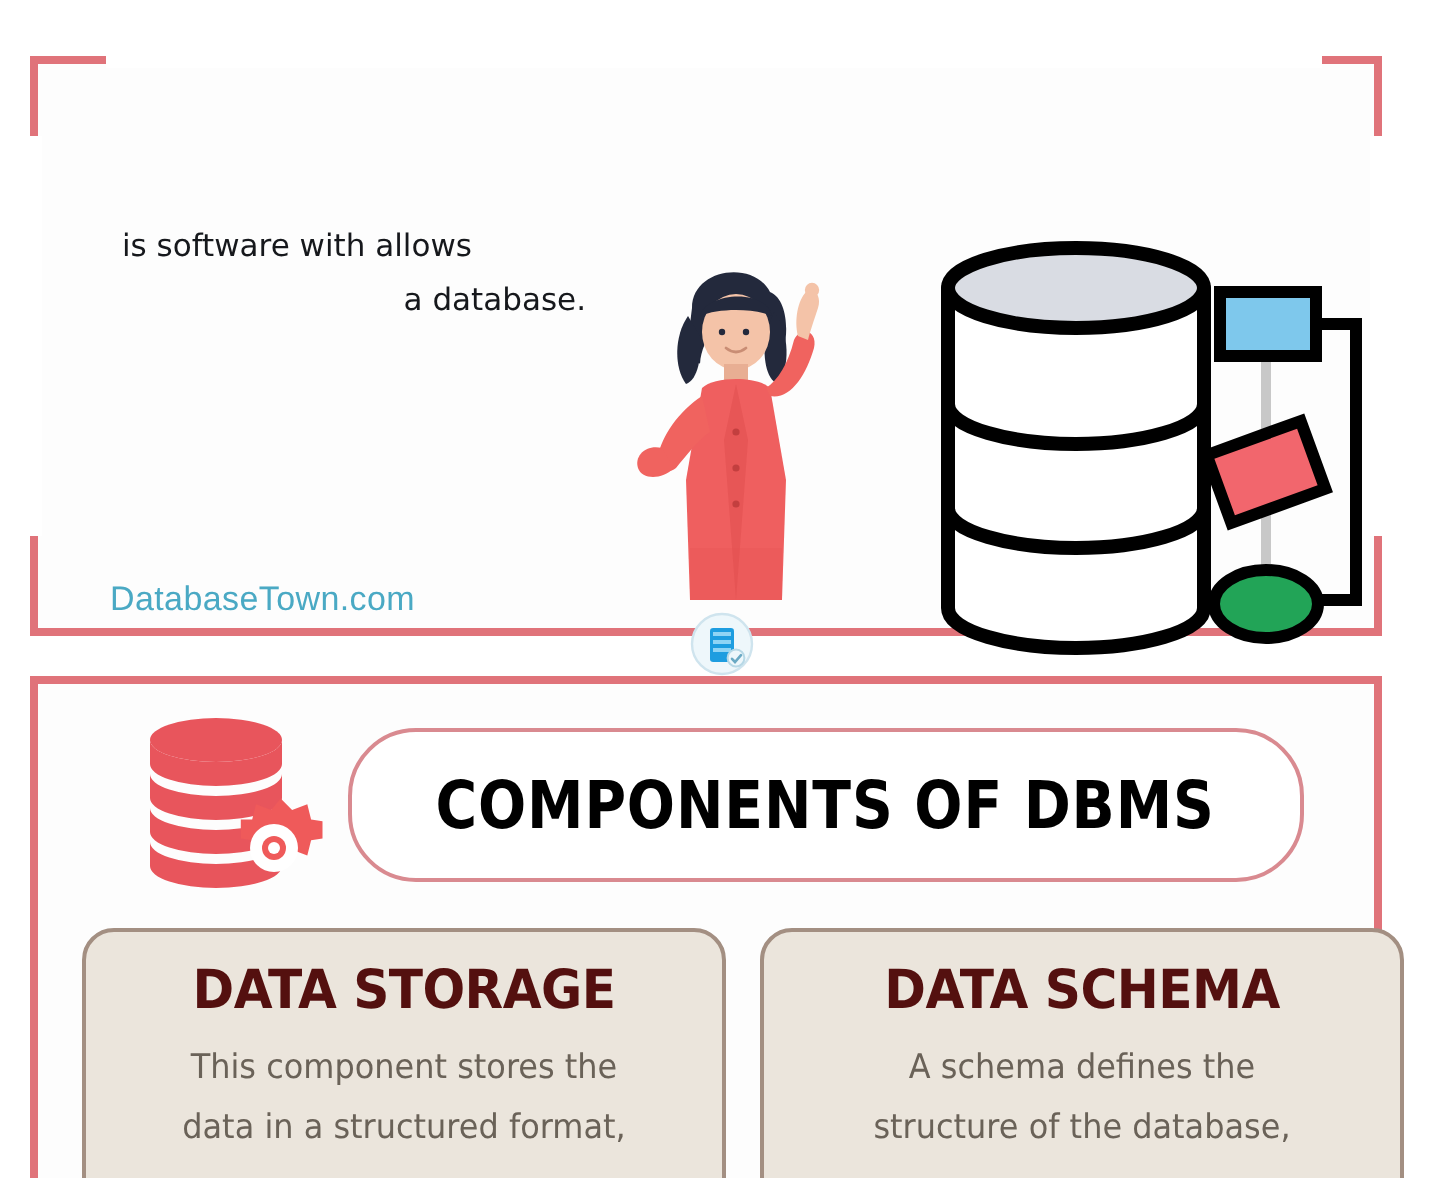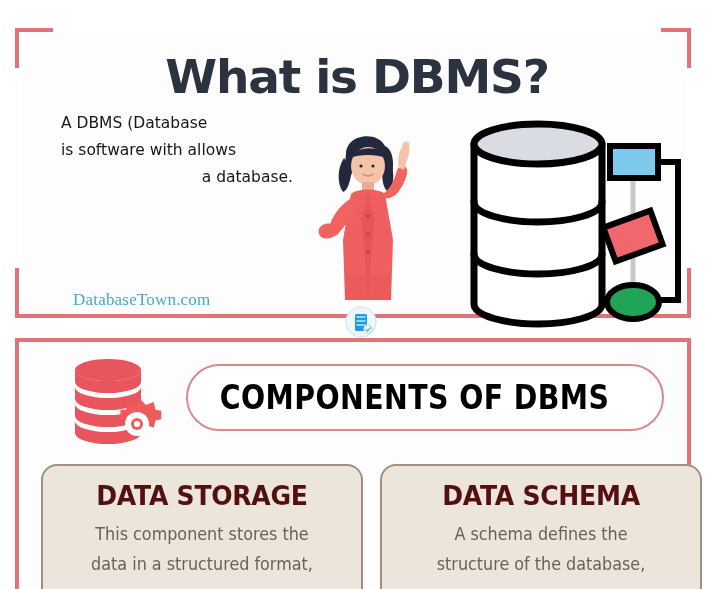--- a/index.html
+++ b/index.html
@@ -57,23 +57,23 @@
     font-size: 15.5px;
     line-height: 27px;
     color: #16181c;
     text-align: justify;
     z-index: 5;
   }
   #intro-text .lastline { text-align: right; }
 
   #site-link {
     position: absolute;
-    left: 54px;
+    left: 36px;
     top: 258px;
-    font-family: Liberation Serif, serif;
+    font-family: Liberation Sans, sans-serif;
     font-size: 17px;
     color: #4aa9c4;
     letter-spacing: 0.2px;
     z-index: 5;
   }
 
   
   #woman {
     position: absolute;
     left: 296px;
@@ -119,30 +119,31 @@
     position: absolute;
     left: 45px;
     top: 16px;
     width: 110px;
     height: 100px;
     z-index: 4;
   }
 
   #components-banner {
     position: absolute;
-    left: 167px;
+    left: 155px;
     top: 22px;
     width: 478px;
-    height: 67px;
+    height: 77px;
     border: 2.5px solid #d98a90;
     border-radius: 34px;
     background: #ffffff;
     box-sizing: border-box;
     display: flex;
     align-items: center;
+    justify-content: center;
     z-index: 4;
   }
   #components-banner span {
     font-family: "DejaVu Sans", sans-serif;
     font-weight: bold;
     font-size: 33px;
     color: #000000;
     letter-spacing: 0.5px;
     transform: scaleX(0.86);
     white-space: nowrap;
@@ -185,24 +186,22 @@
 </style>
 </head>
 <body>
 
 <div id="top-panel">
 
   <div class="frame-mask" style="left:-4px; top:36px; width:6px; height:200px;"></div>
   <div class="frame-mask" style="right:-4px; top:36px; width:6px; height:200px;"></div>
   <div class="frame-mask" style="left:34px; top:-4px; width:608px; height:6px;"></div>
 
-  <h1 id="title">What is DBMS?</h1>
 
   <div id="intro-text">
-    <div>A    DBMS    (Database</div>
     <div>is software with allows</div>
     <div class="lastline">a database.</div>
   </div>
 
   <div id="site-link">DatabaseTown.com</div>
 
   <svg id="woman" viewBox="0 0 120 192">
 
     <path d="M31 30 C31 10, 62 6, 70 22 C80 26, 80 48, 74 58 C72 44, 66 36, 56 34 C46 34, 36 44, 35 58 C28 50, 30 38, 31 30 Z" fill="#23293c"></path>
     <path d="M29 34 C22 44, 22 60, 28 68 C34 66, 36 54, 35 44 Z" fill="#23293c"></path>

